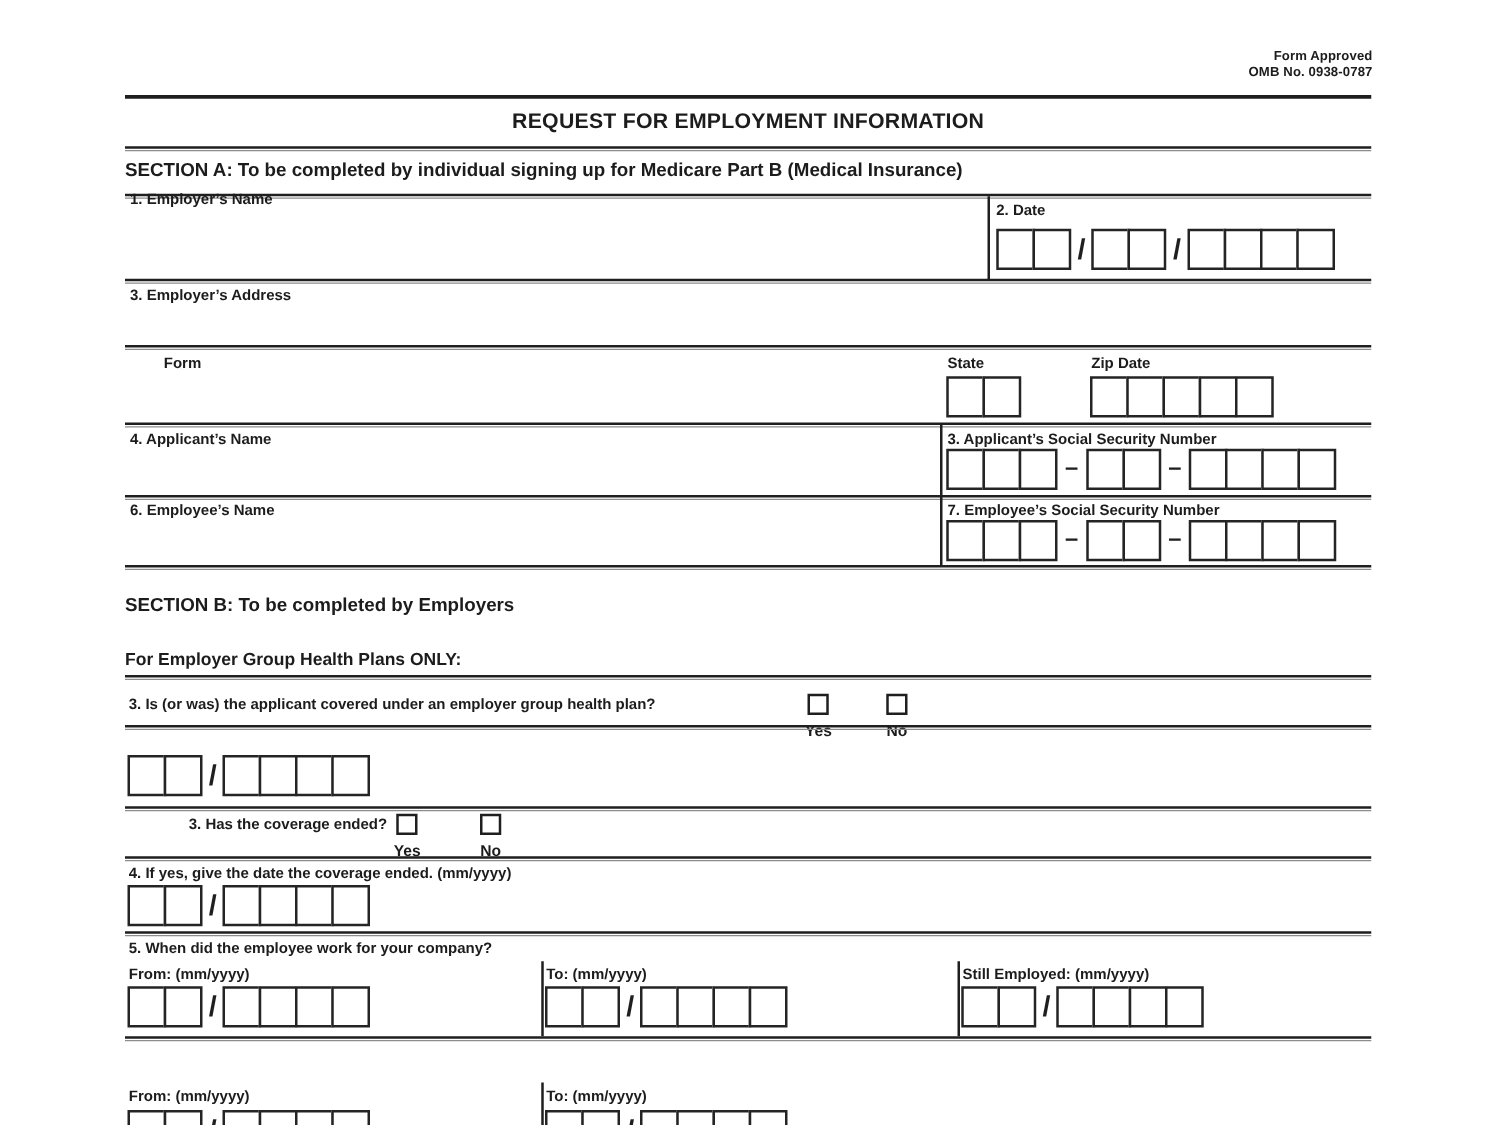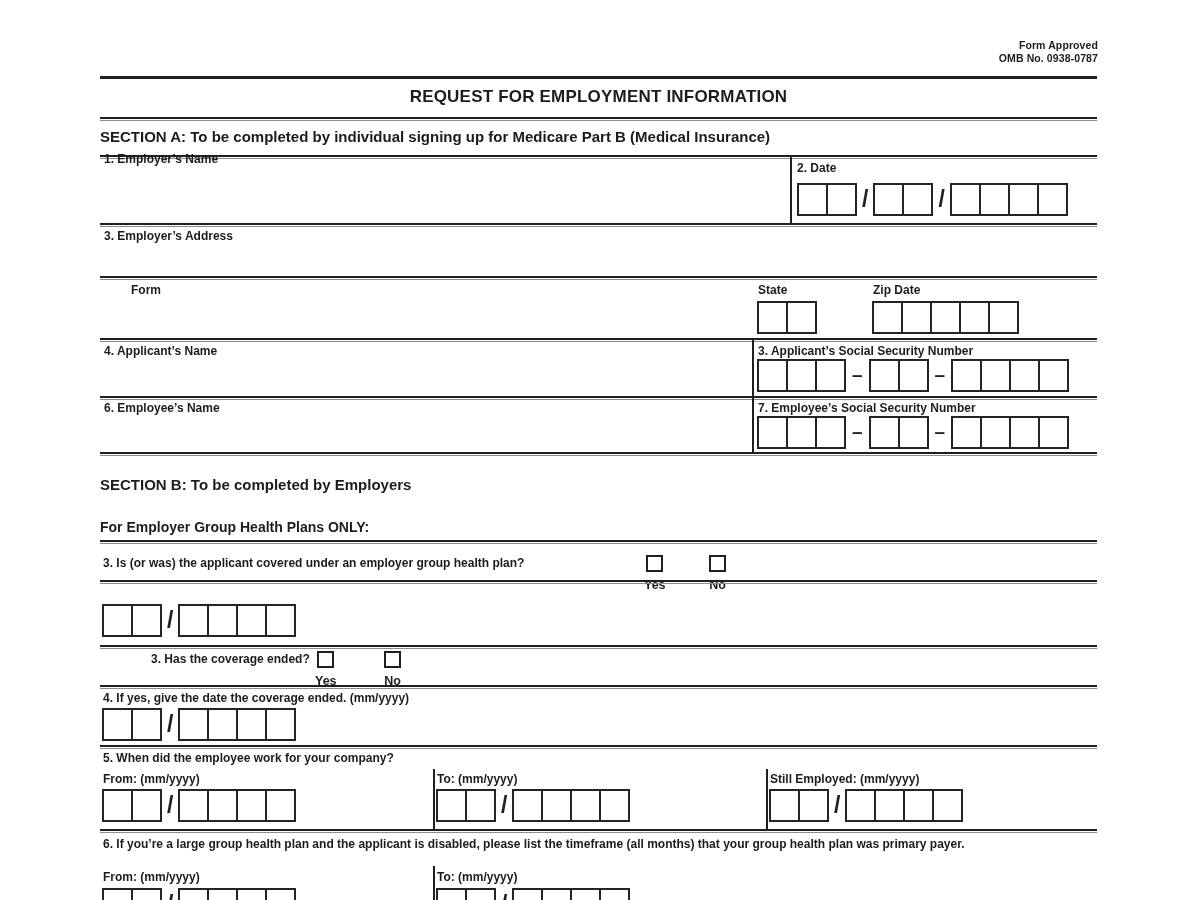--- a/index.html
+++ b/index.html
@@ -254,21 +254,20 @@
     <div class="sep">/</div>
     <div class="bgroup">
         <div class="cell"></div>
         <div class="cell"></div>
         <div class="cell"></div>
         <div class="cell"></div>
       </div>
   </div>
   <div class="rule" style="top:829px;"></div>
 
-  <div class="lbl wrap" style="left:103px; top:835px;">6. If you’re a large group health plan and the applicant is disabled, please list the timeframe (all months) that your group health plan was primary payer.</div>
   <div class="vdiv" style="left:433px; top:866px; height:34px;"></div>
   <div class="lbl" style="left:103px; top:870px;">From: (mm/yyyy)</div>
   <div class="lbl" style="left:437px; top:870px;">To: (mm/yyyy)</div>
   <div class="boxes" style="left:102px; top:888px;">
     <div class="bgroup">
         <div class="cell"></div>
         <div class="cell"></div>
       </div>
     <div class="sep">/</div>
     <div class="bgroup">

